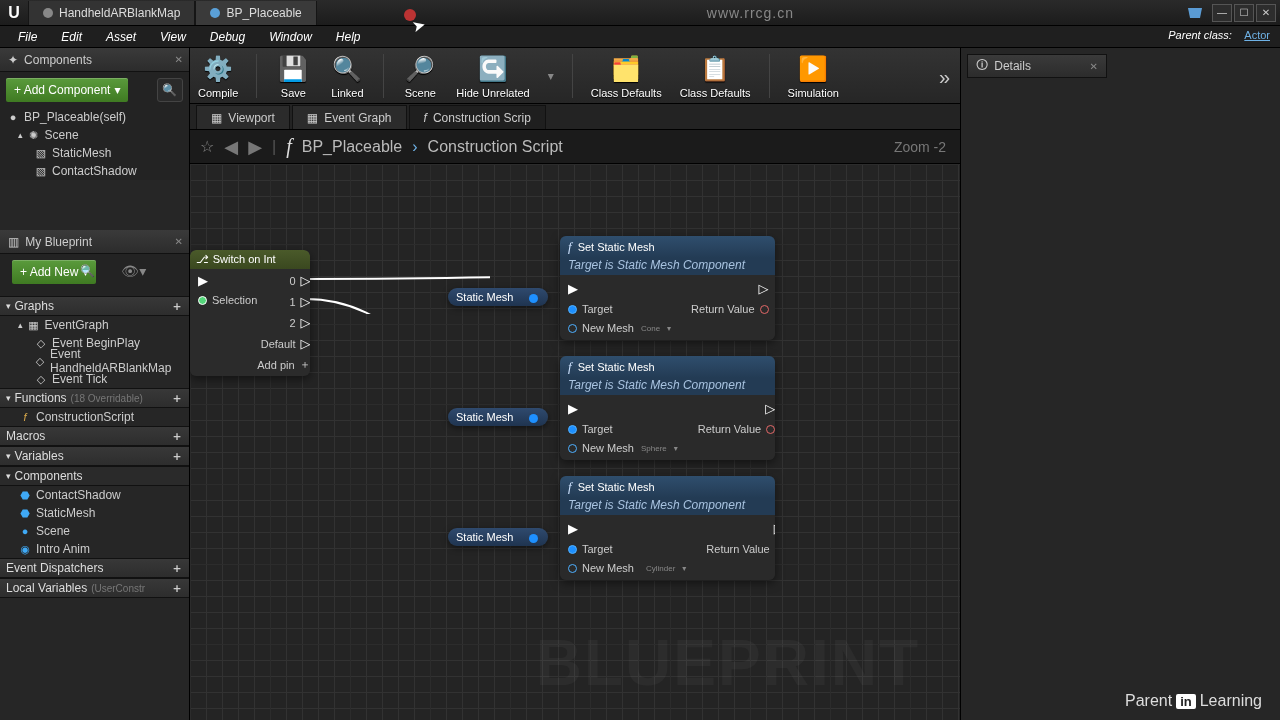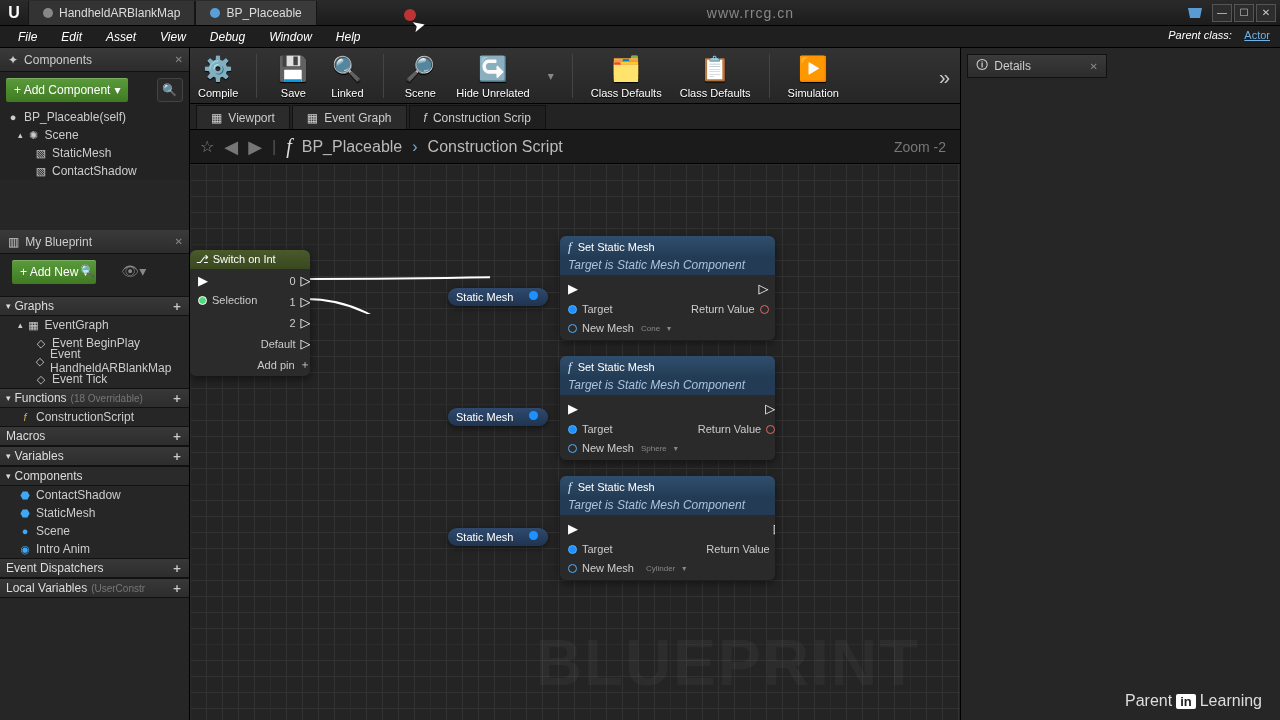--- a/index.html
+++ b/index.html
@@ -92,21 +92,21 @@
 .pin .pdot.blue { background:#1e90ff; border-color:#4fb0ff; }
 .pin .pdot.red { background:#c94444; border-color:#e06666; }
 .pin .exec { font-size:13px; color:#fff; }
 .pin .dd { font-size:8px; color:#888; margin-left:2px; }
 
 .switch-node { background:#2b2b2b; border-radius:6px; width:120px; }
 .switch-hdr { background:linear-gradient(#4a5a2a,#3a481f); padding:3px 6px; color:#fff; border-radius:6px 6px 0 0; display:flex; gap:4px; }
 .switch-body { padding:4px 8px; display:flex; justify-content:space-between; }
 .switch-body .pins { gap:6px; }
 
-.pill { position:absolute; background:linear-gradient(#2f4a6e,#1f3450); border-radius:12px; padding:3px 10px 3px 8px; color:#fff; font-size:11px; display:flex; align-items:flex-start; gap:16px; box-shadow:0 2px 6px rgba(0,0,0,.5); }
+.pill { position:absolute; background:linear-gradient(#2f4a6e,#1f3450); border-radius:12px; padding:3px 10px 3px 8px; color:#fff; font-size:11px; display:flex; align-items:flex-end; gap:16px; box-shadow:0 2px 6px rgba(0,0,0,.5); }
 .pill .pdot { width:9px; height:9px; border-radius:50%; background:#1e90ff; }
 
 svg.wires { position:absolute; inset:0; pointer-events:none; }
 
 
 .rightcol { width:320px; background:#262626; border-left:1px solid #000; }
 .details-tab { height:24px; background:linear-gradient(#3a3a3a,#2c2c2c); display:flex; align-items:center; gap:6px; padding:0 8px; margin:6px 0 0 6px; width:140px; border:1px solid #111; }
 
 
 .linkedin { position:absolute; right:18px; bottom:10px; color:#ddd; font-size:16px; display:flex; align-items:center; gap:4px; }

